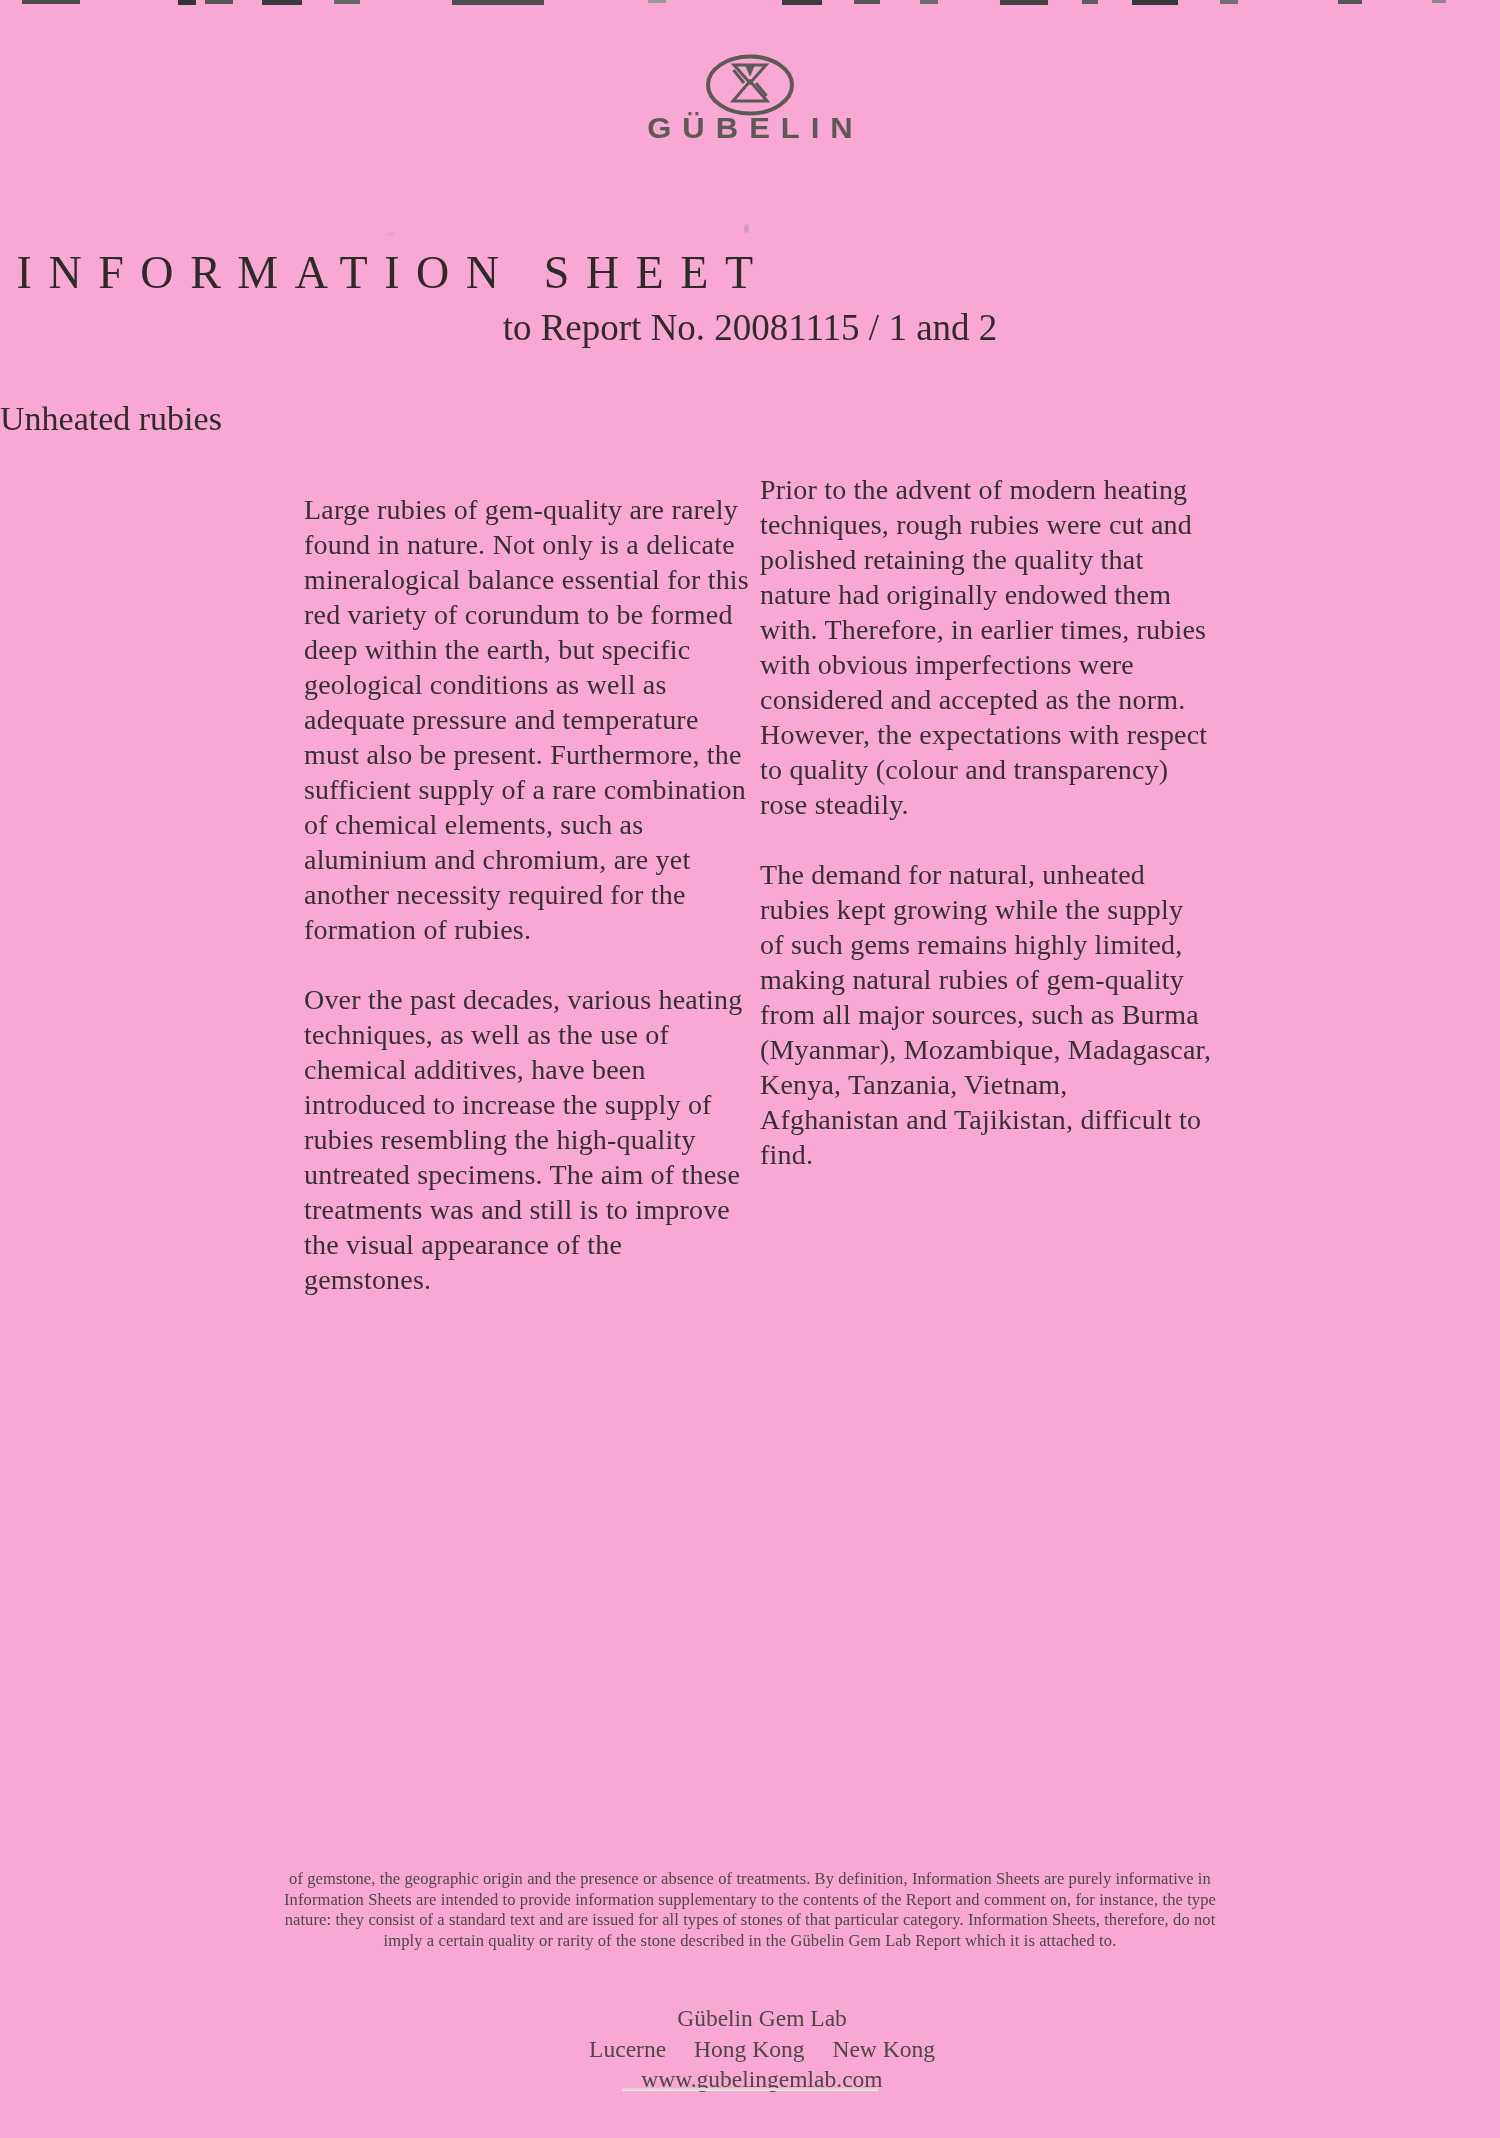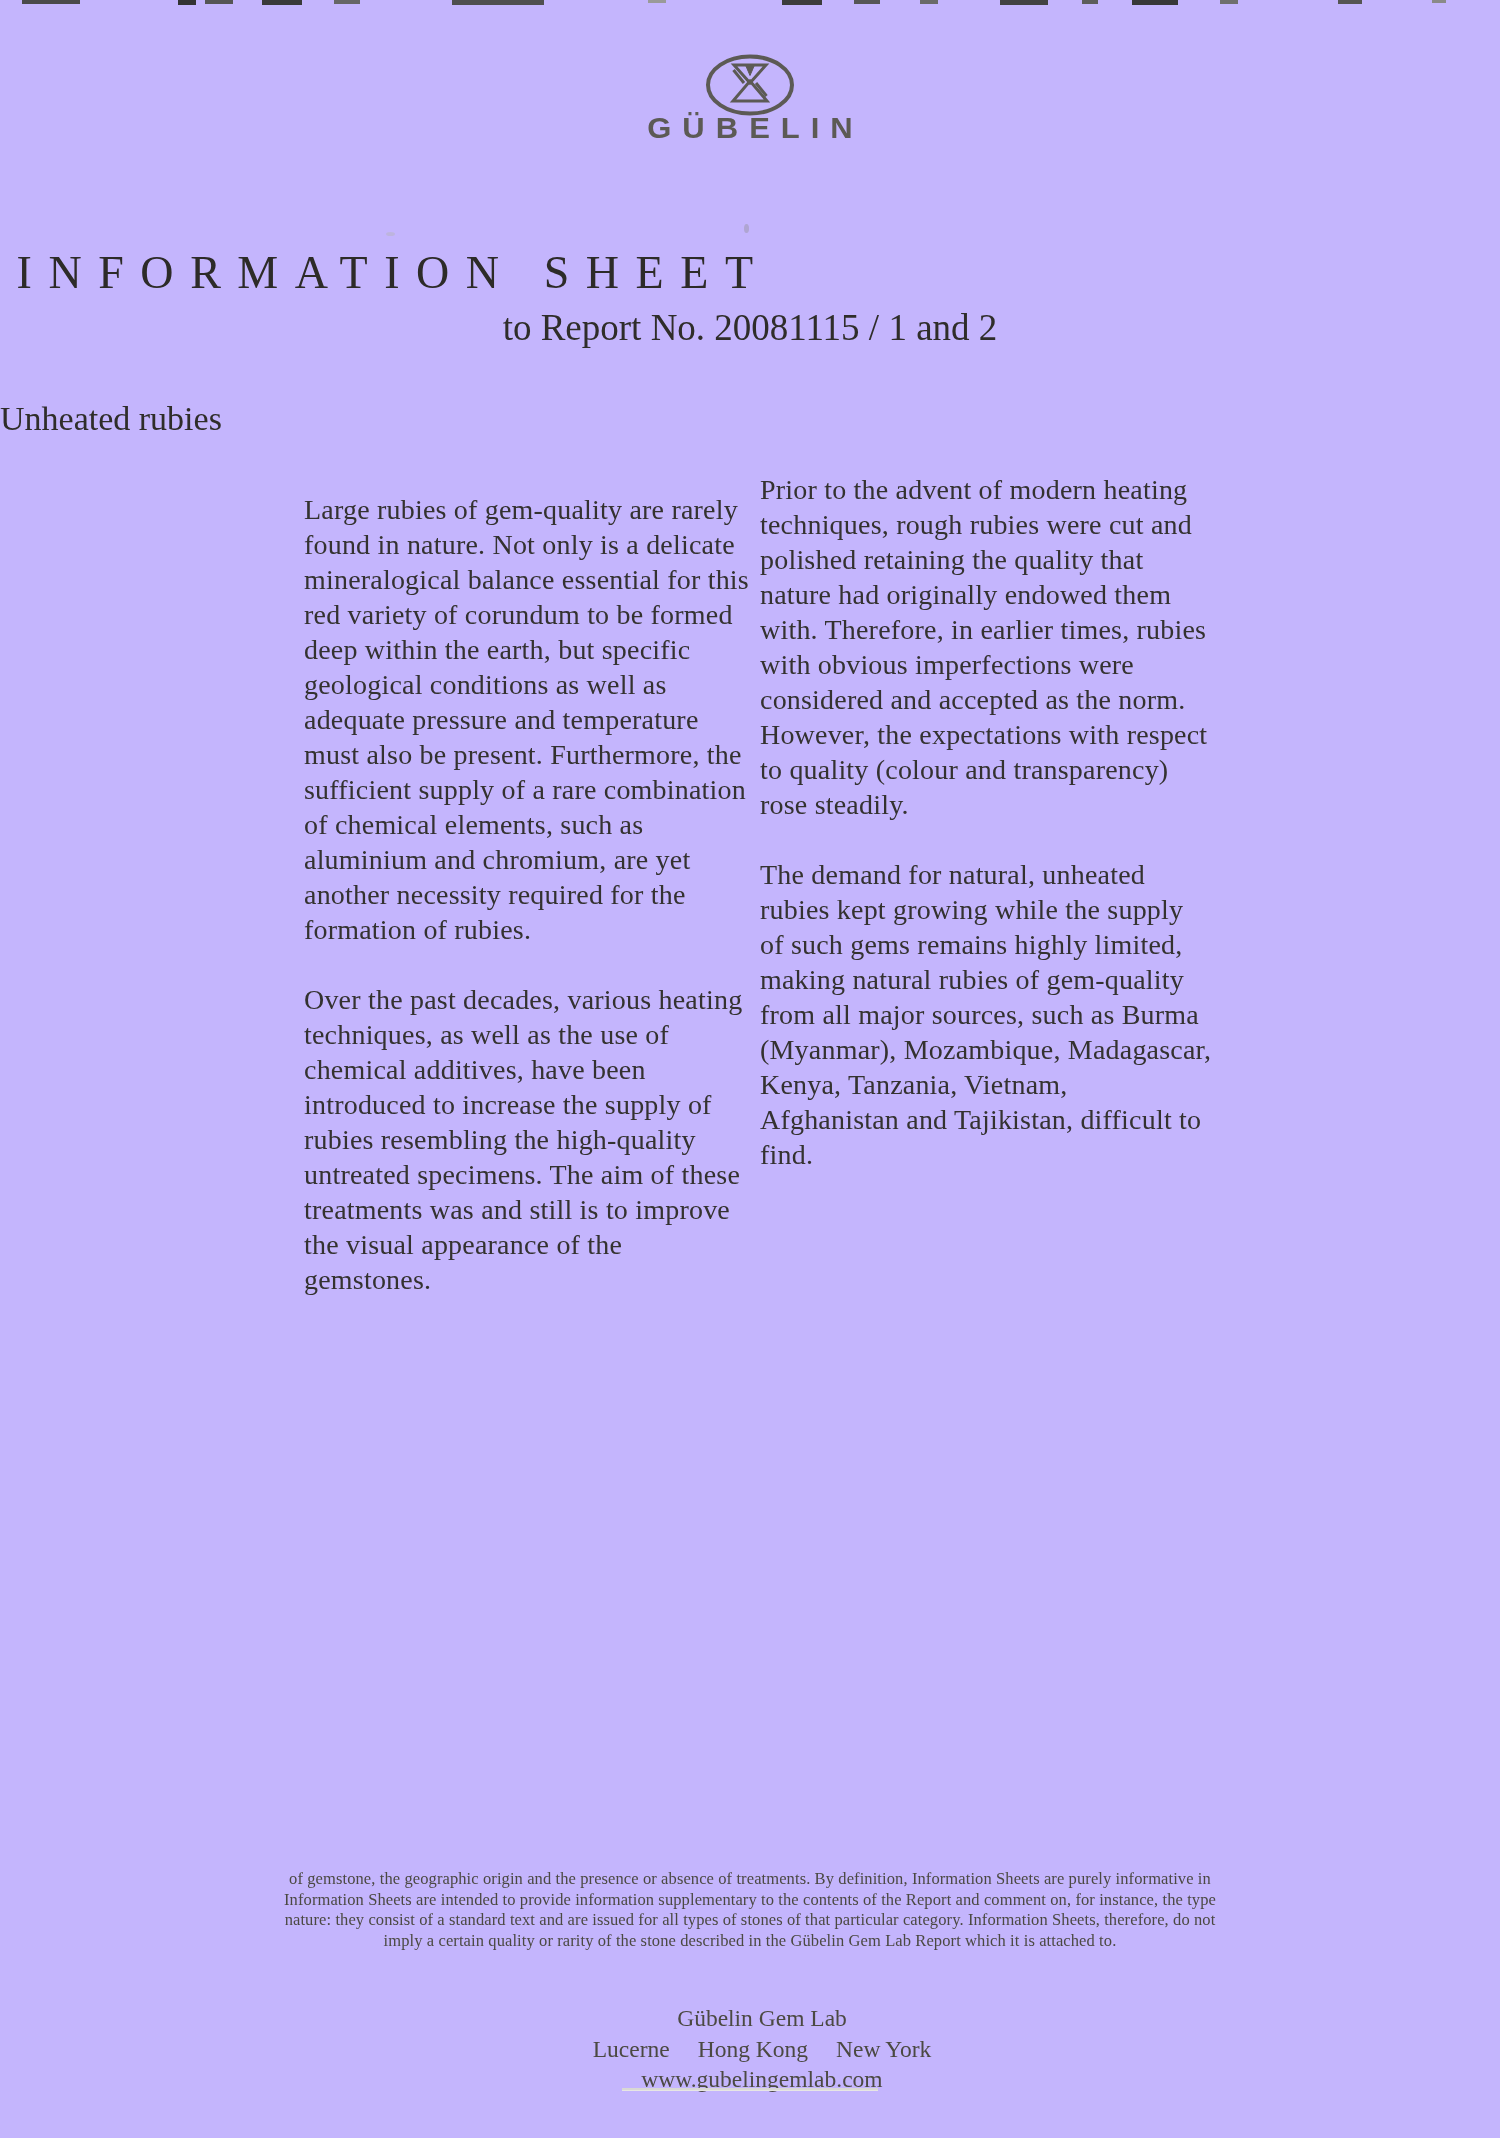--- a/index.html
+++ b/index.html
@@ -1,21 +1,21 @@
 <!DOCTYPE html>
 <html><head>
 <meta charset="utf-8">
 <style>
   html, body { margin: 0; padding: 0; background: #e8e7e5; }
   .page {
     position: relative;
     width: 1500px;
     height: 2138px;
     margin: 0 auto;
-    background: #c4b5fd;
+    background: #f9a8d4;
     font-family: "Liberation Serif", serif;
     color: #343230;
     overflow: hidden;
   }
 
   
   .scan-strip { position: absolute; top: 0; left: 0; width: 100%; height: 8px; }
   .scan-strip .dash { position: absolute; top: 0; }
 
   
@@ -179,19 +179,19 @@
   <div class="disclaimer">
     <div>of gemstone, the geographic origin and the presence or absence of treatments. By definition, Information Sheets are purely informative in</div>
     <div>Information Sheets are intended to provide information supplementary to the contents of the Report and comment on, for instance, the type</div>
     <div>nature: they consist of a standard text and are issued for all types of stones of that particular category. Information Sheets, therefore, do not</div>
     <div>imply a certain quality or rarity of the stone described in the Gübelin Gem Lab Report which it is attached to.</div>
   </div>
 
   <div class="footer">
     <div>Gübelin Gem Lab</div>
     <div>
-      <span class="loc">Lucerne</span><span class="loc">Hong Kong</span><span class="loc">New York</span>
+      <span class="loc">Lucerne</span><span class="loc">Hong Kong</span><span class="loc">New Kong</span>
     </div>
     <div>www.gubelingemlab.com</div>
   </div>
   <div class="footer-rule"></div>
 
 </div>
 
 </body></html>

